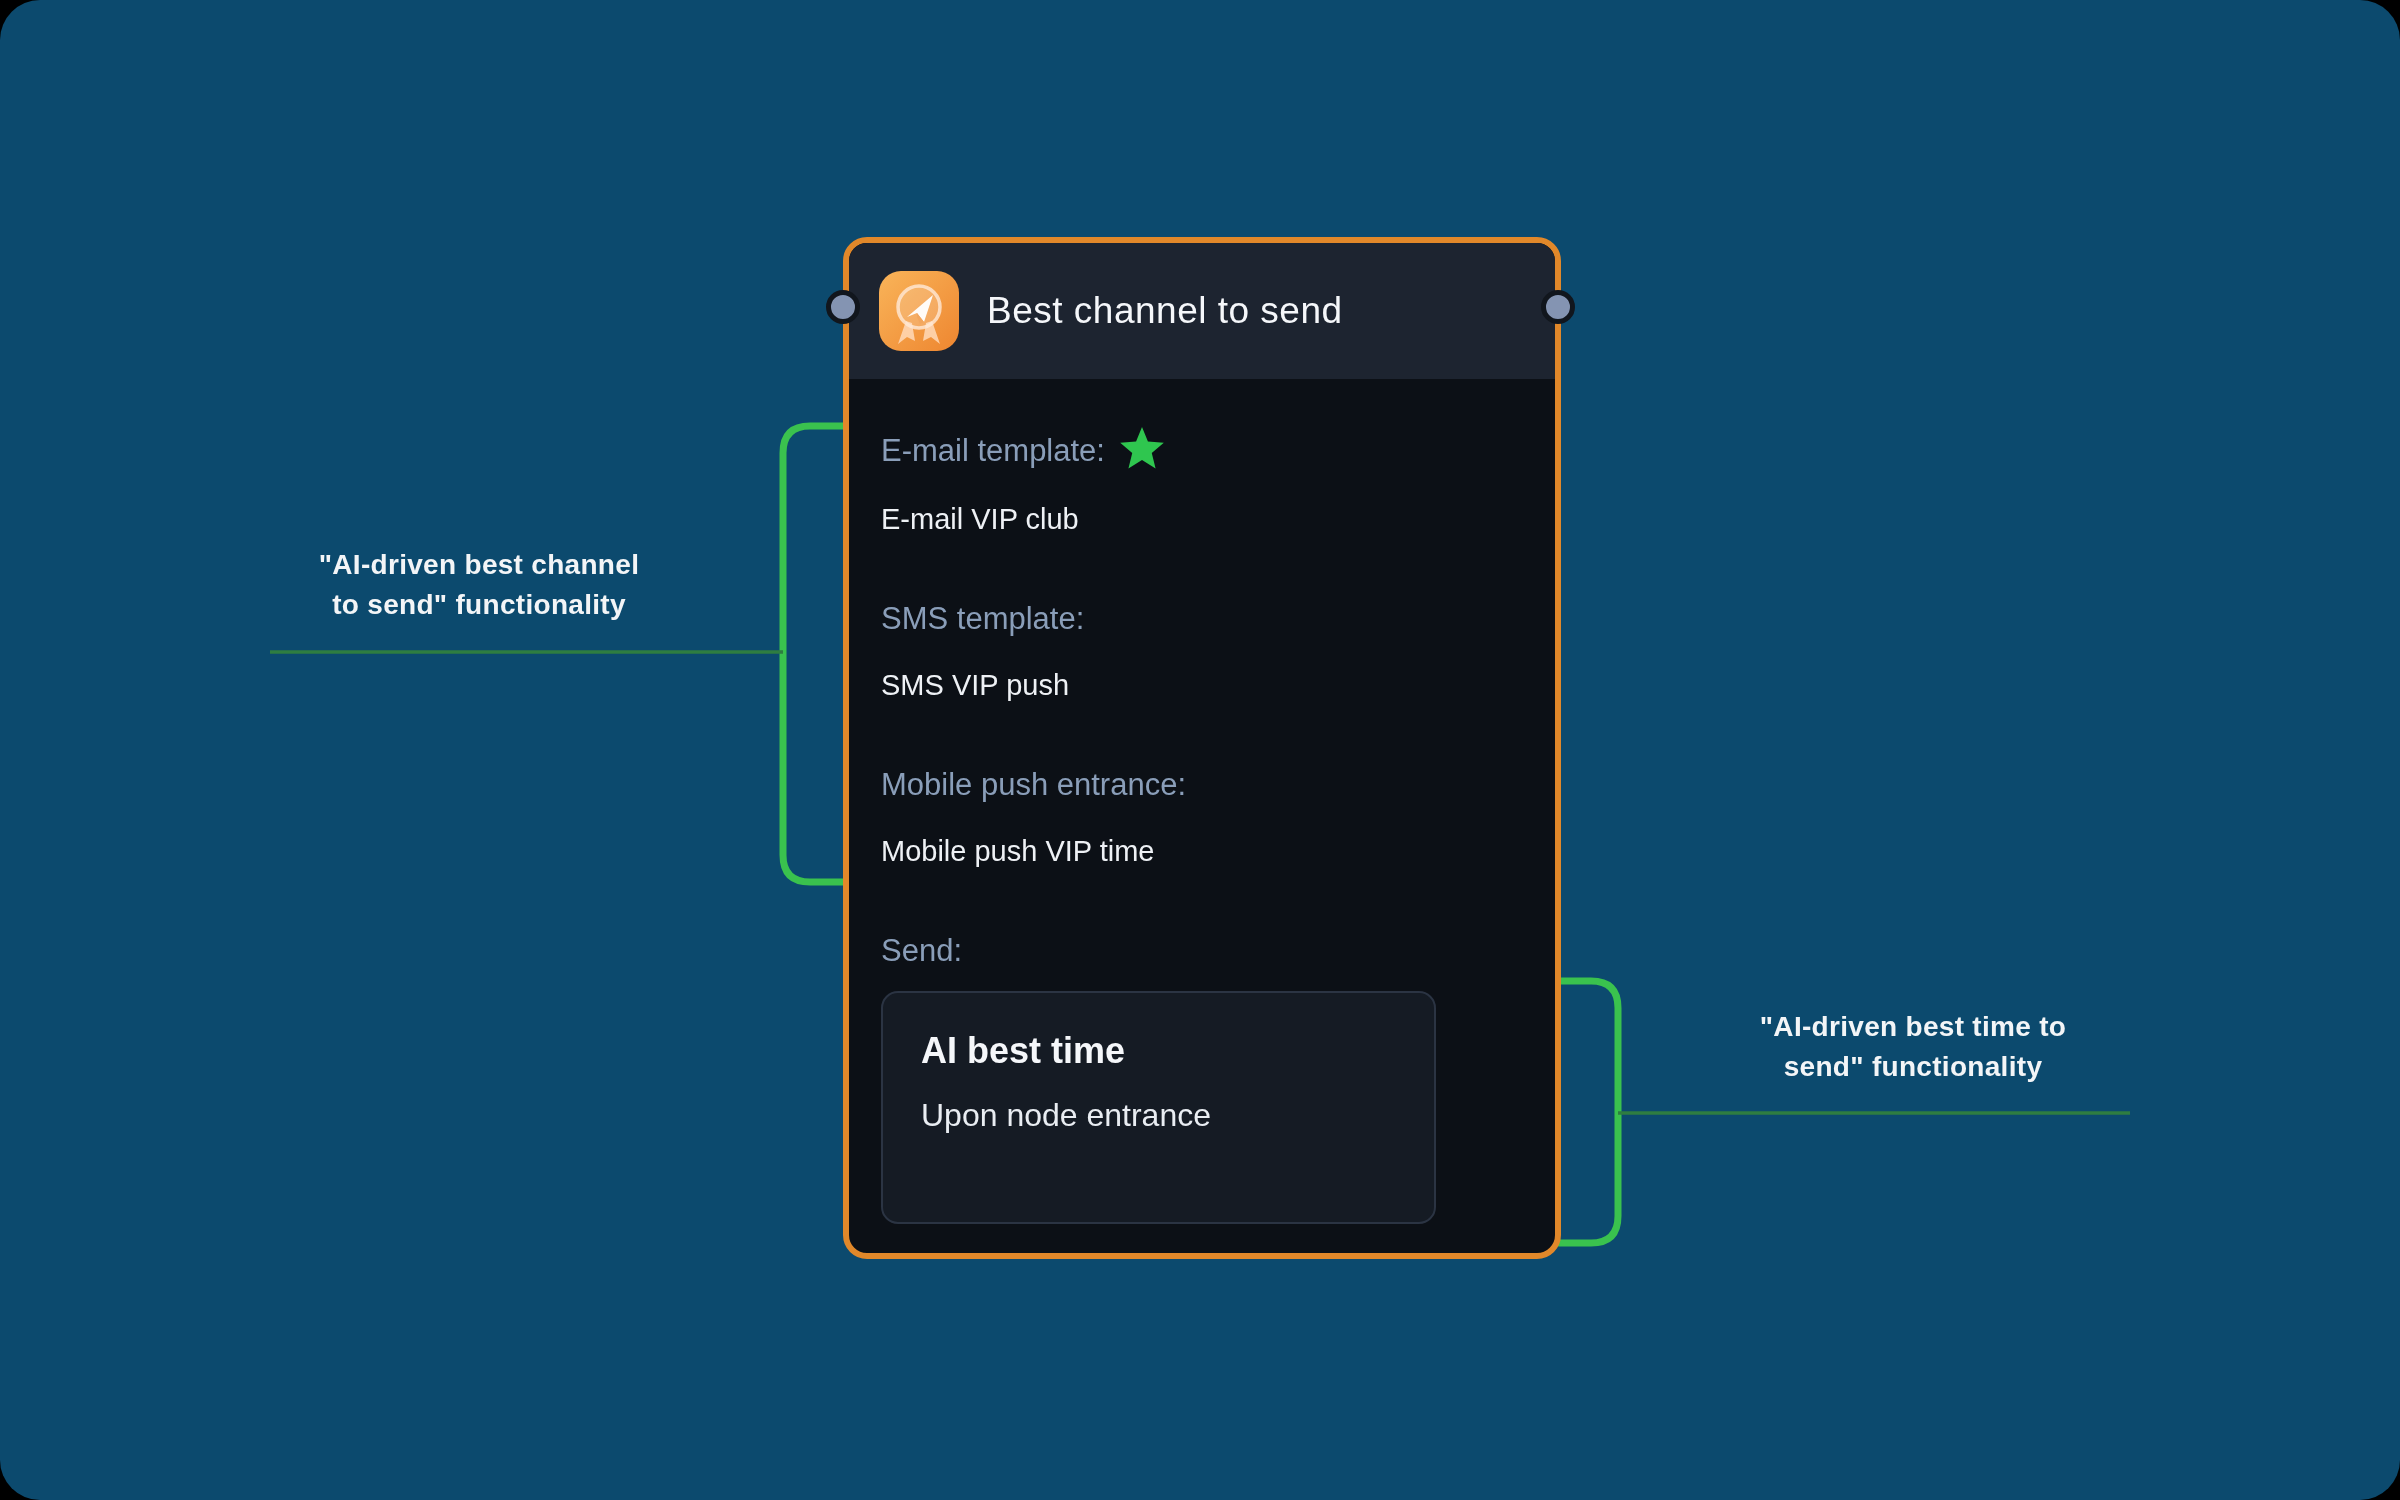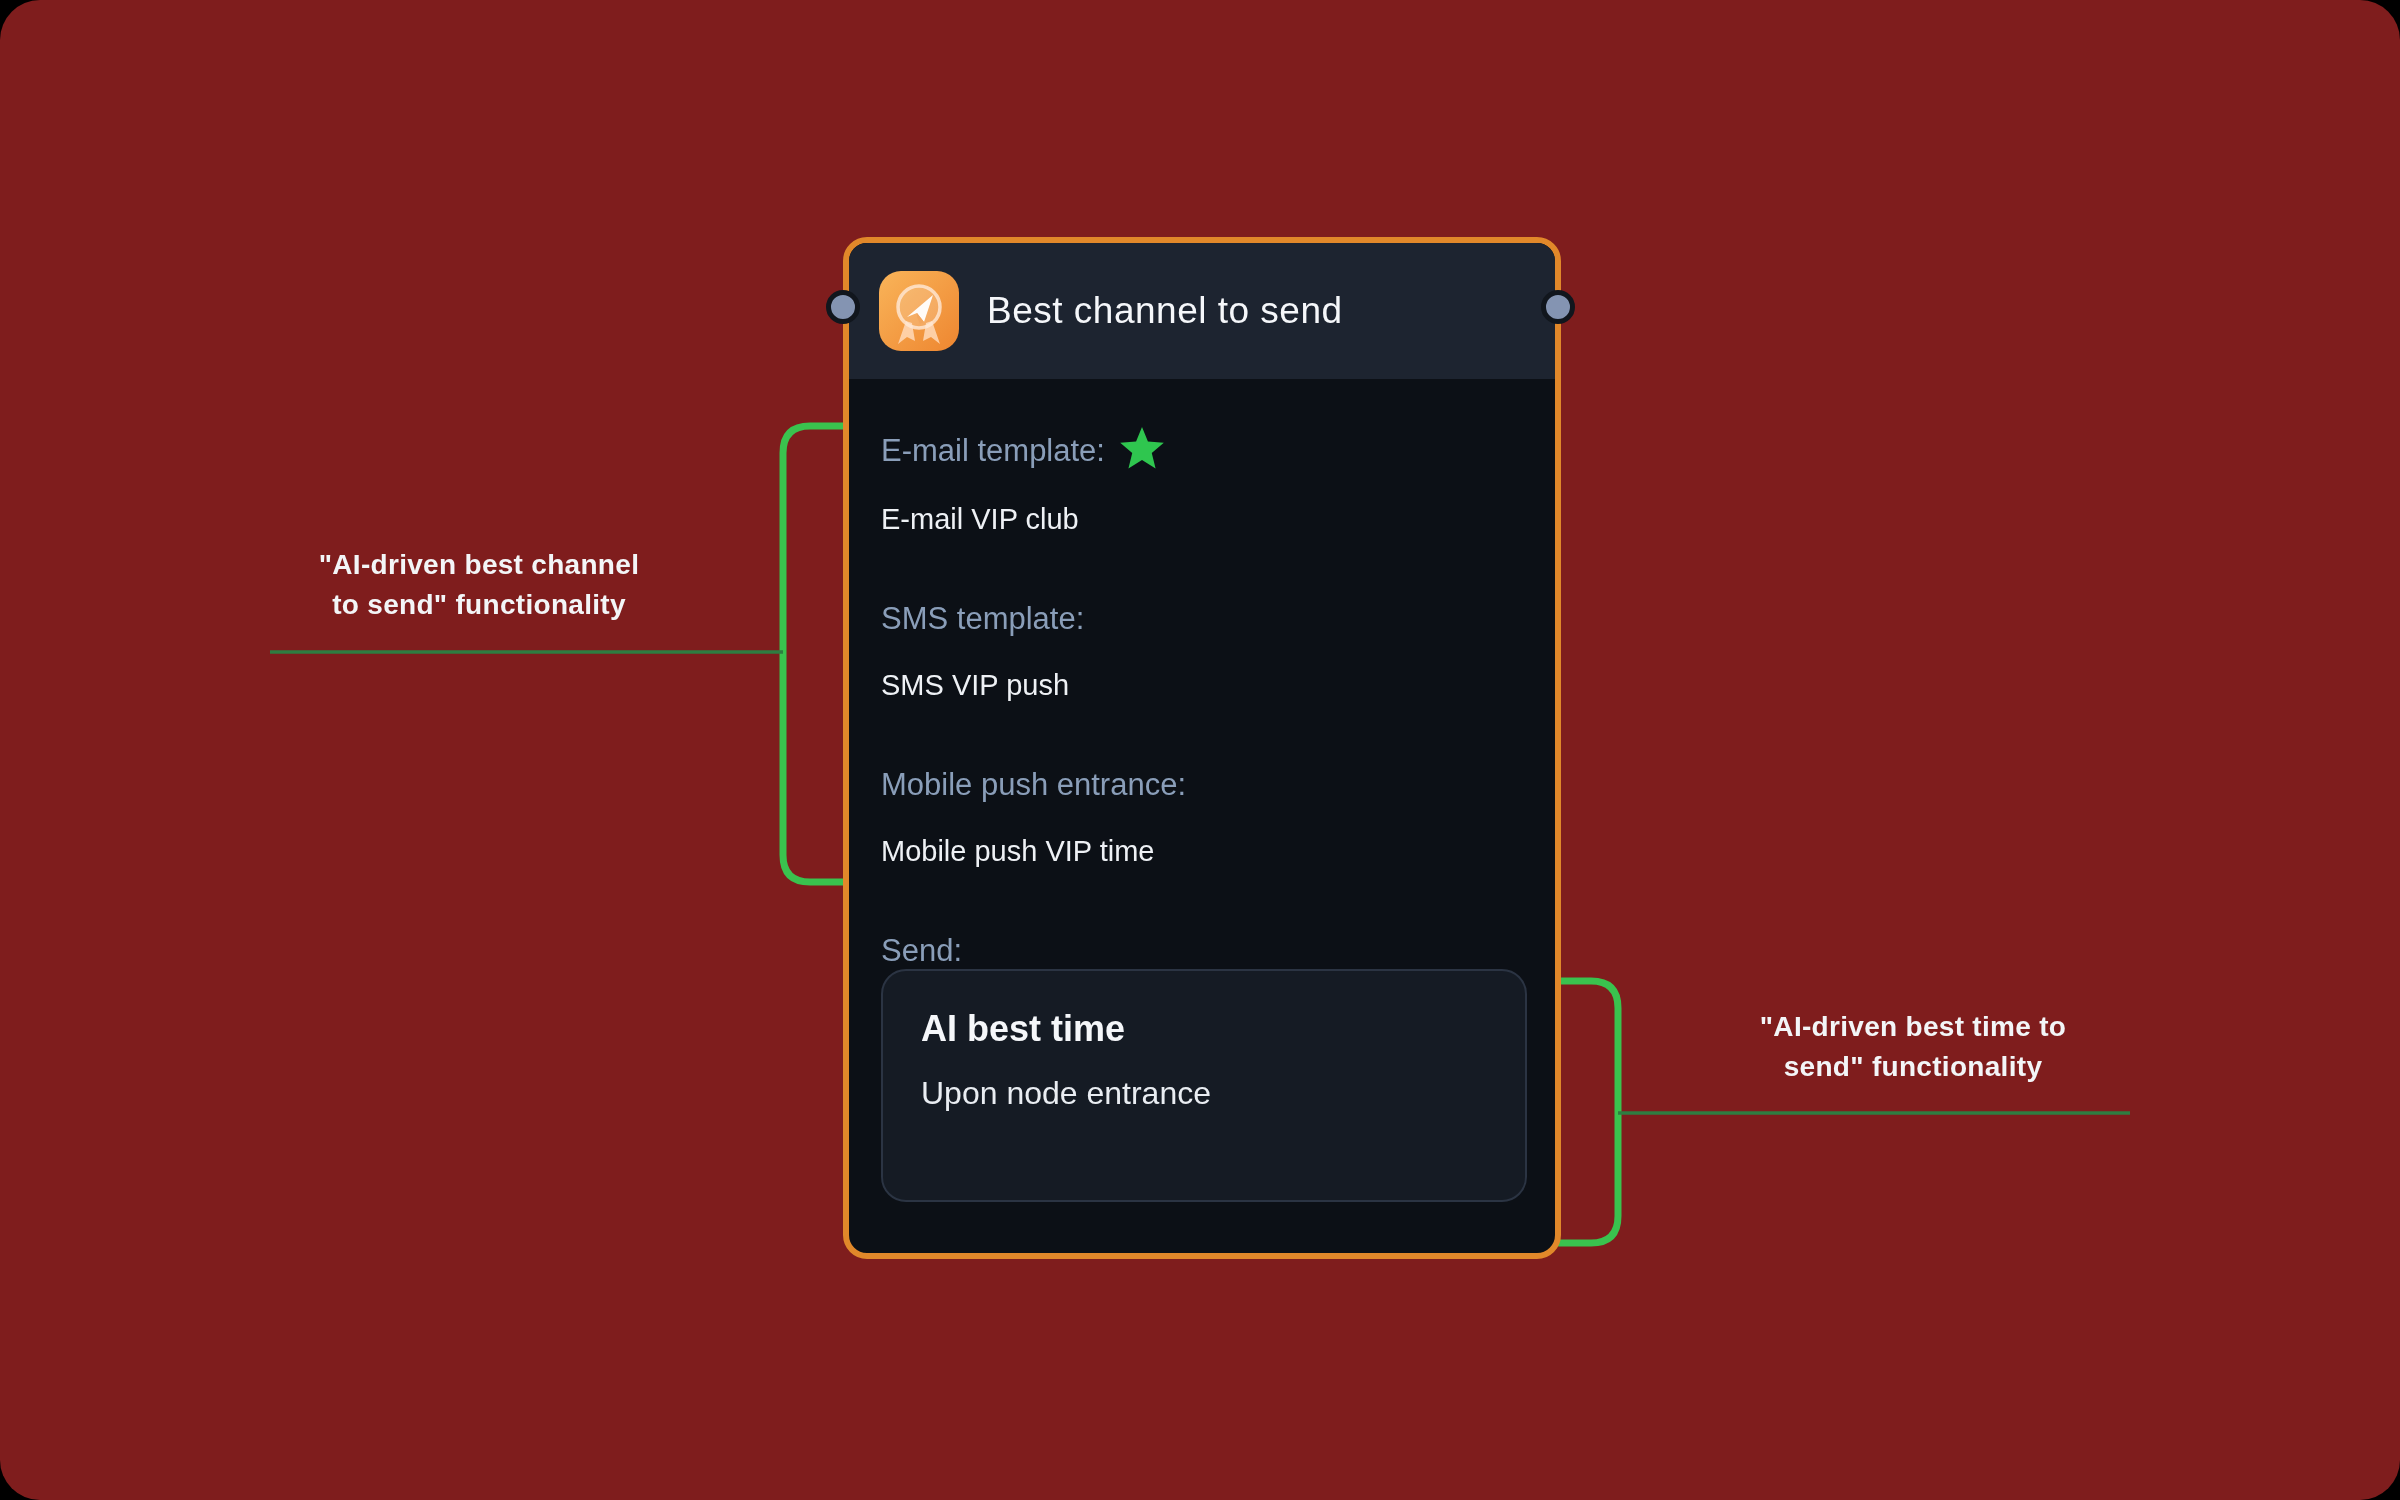--- a/index.html
+++ b/index.html
@@ -1,17 +1,17 @@
 <!DOCTYPE html>
 <html><head>
 <meta charset="utf-8">
 <style>
   html,body{margin:0;padding:0;background:#000;}
   .canvas{
-    position:relative;width:2400px;height:1500px;background:#7f1d1d;
+    position:relative;width:2400px;height:1500px;background:#0c4a6e;
     border-radius:40px;overflow:hidden;
     font-family:"Liberation Sans",sans-serif;
   }
   
   .wires{position:absolute;inset:0;width:2400px;height:1500px;z-index:1;}
   
   .card{
     position:absolute;left:843px;top:237px;width:718px;height:1022px;
     box-sizing:border-box;border:6px solid #e1882a;border-radius:24px;
     background:#0c1016;z-index:2;overflow:hidden;
@@ -22,22 +22,22 @@
   }
   .node-icon{width:80px;height:80px;flex:0 0 auto;}
   .card-title{font-size:37px;font-weight:500;color:#f5f7fa;letter-spacing:.5px;}
   .card-body{padding:52px 22px 0 32px;}
   .field-label{
     font-size:31px;color:#8a9eb9;line-height:36px;display:flex;align-items:center;gap:14px;
   }
   .field-value{font-size:29px;color:#eef1f5;line-height:40px;margin:28px 0 62px 0;}
   .star{width:46px;height:44px;margin-top:-4px;flex:0 0 auto;}
   .send-box{
-    box-sizing:border-box;width:646px;height:233px;
-    background:#151b24;border:2px solid #2b3443;border-radius:25px;
+    margin-top:22px;box-sizing:border-box;width:555px;height:233px;
+    background:#151b24;border:2px solid #2b3443;border-radius:17px;
     padding:36px 38px;
   }
   .send-mode{font-size:36px;font-weight:700;color:#f5f7fa;line-height:44px;}
   .fallback-label{font-size:31px;color:#1db56a;line-height:38px;margin-top:23px;}
   .fallback-value{font-size:32px;color:#e9edf2;line-height:40px;margin-top:22px;}
   
   .port{
     position:absolute;width:24px;height:24px;border-radius:50%;
     background:#8494b2;border:5px solid #11161d;z-index:3;
   }

